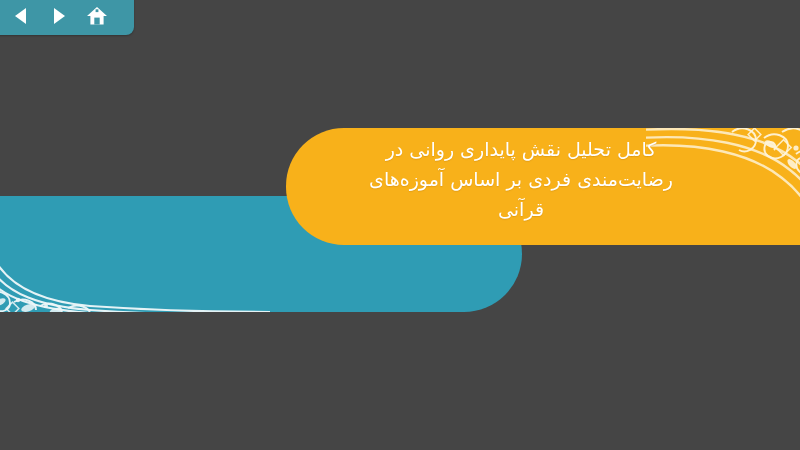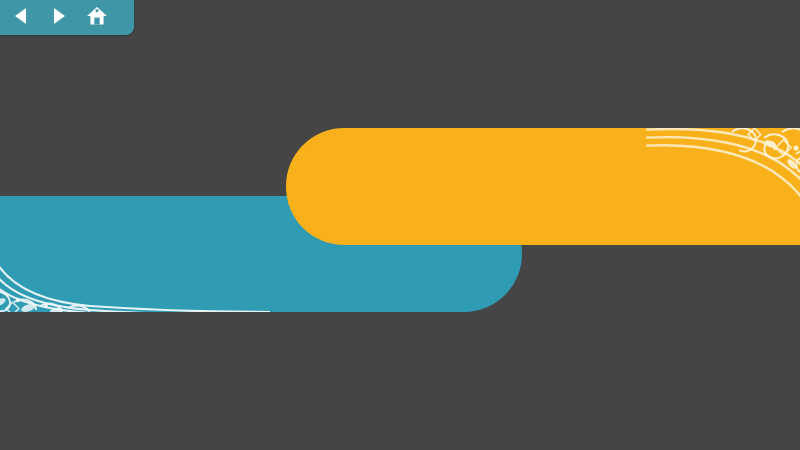--- a/index.html
+++ b/index.html
@@ -183,20 +183,25 @@
         <ellipse cx="172" cy="88" rx="6.5" ry="3.2" transform="rotate(74 172 88)"></ellipse>
         <ellipse cx="146" cy="36" rx="6" ry="3" transform="rotate(48 146 36)"></ellipse>
         <ellipse cx="124" cy="16" rx="5.6" ry="2.8" transform="rotate(30 124 16)"></ellipse>
         <circle cx="150" cy="20" r="2.6"></circle>
         <circle cx="176" cy="46" r="2.4"></circle>
         <circle cx="190" cy="76" r="2.2"></circle>
       </g>
     </svg>
   </div>
 
+  <div id="slide-title">
+    <span class="tline">کامل تحلیل نقش پایداری روانی در</span>
+    <span class="tline">رضایت‌مندی فردی بر اساس آموزه‌های</span>
+    <span class="tline">قرآنی</span>
+  </div>
 
   <div id="nav-toolbar">
     <button class="nav-btn">
       <svg width="20" height="20" viewBox="0 0 20 20">
         <path d="M15 2 L15 18 L4 10 Z" fill="#ffffff"></path>
       </svg>
     </button>
     <button class="nav-btn">
       <svg width="20" height="20" viewBox="0 0 20 20">
         <path d="M5 2 L5 18 L16 10 Z" fill="#ffffff"></path>

